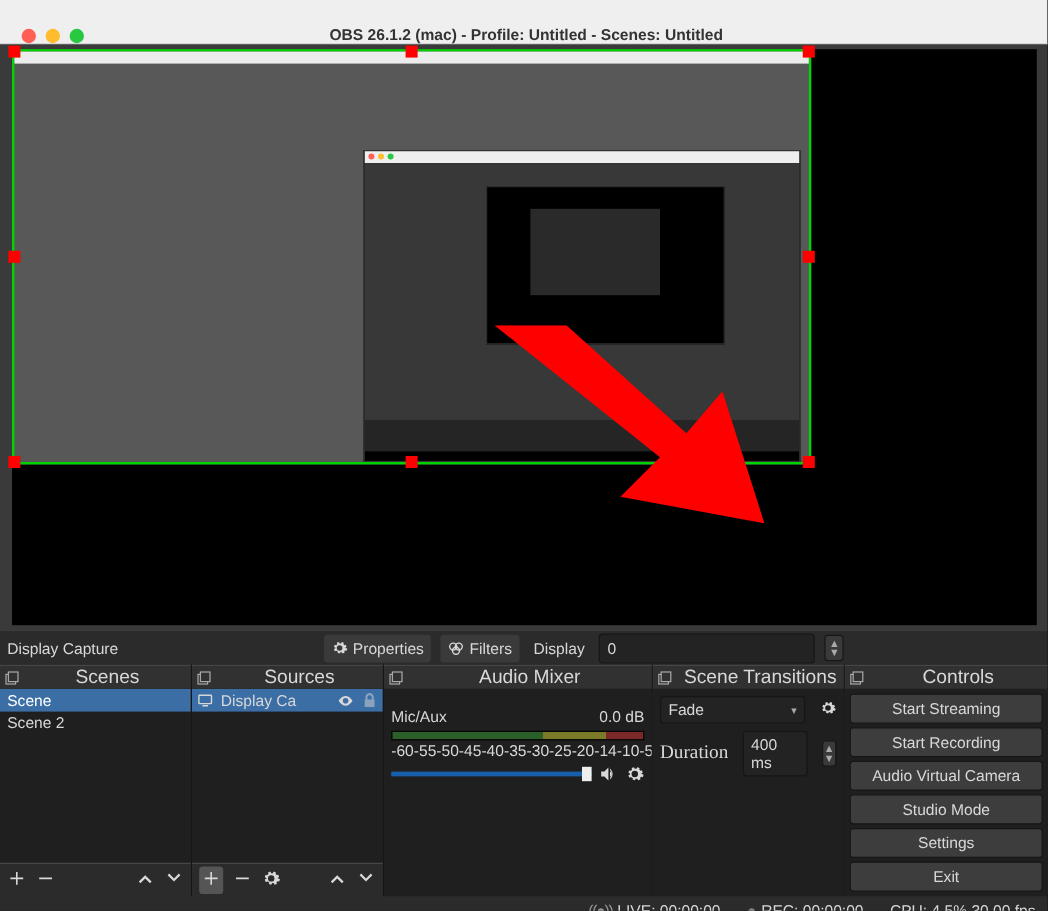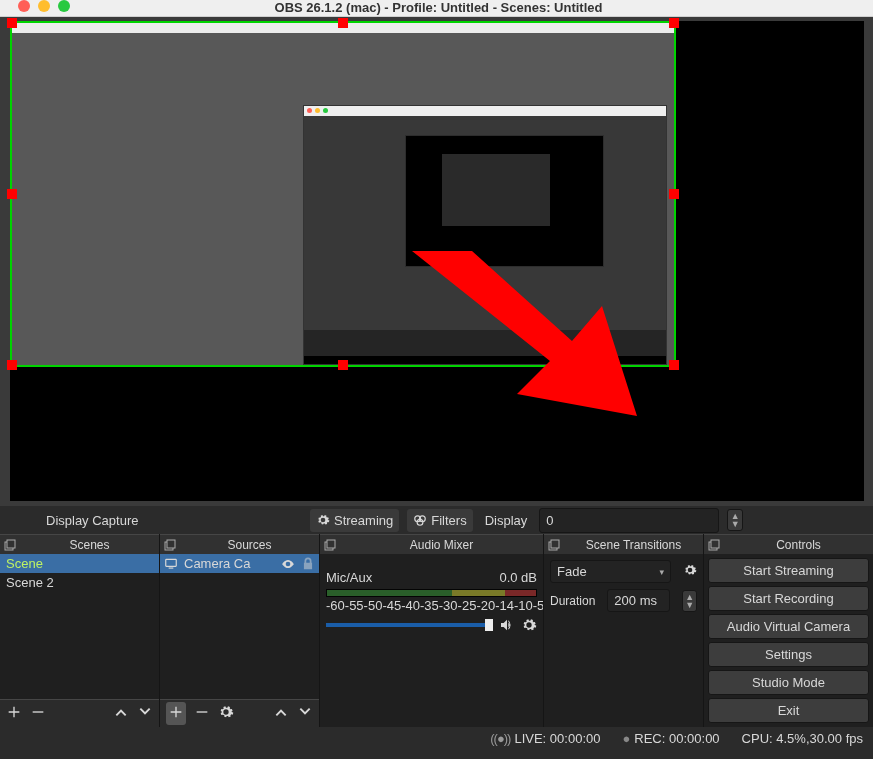--- a/index.html
+++ b/index.html
@@ -1,19 +1,19 @@
 <!DOCTYPE html>
 <html><head>
 <meta charset="utf-8">
 <style>
 * { margin:0; padding:0; box-sizing:border-box; font-family:-apple-system,Helvetica,Arial,sans-serif; font-size:13px; color:#d8d8d8; }
 body { width:873px; height:759px; background:#2b2b2b; overflow:hidden; }
 
 
-.titlebar { background:#efefef; height:17px; display:flex; align-items:flex-start; padding:0 18px; border-bottom:1px solid #d0d0d0; }
+.titlebar { background:#efefef; height:37px; display:flex; align-items:flex-end; padding:0 18px; border-bottom:1px solid #d0d0d0; }
 .traffic { display:flex; gap:8px; margin-right:12px; }
 .dot { width:12px; height:12px; border-radius:50%; }
 .dot.red{background:#ff5f57;} .dot.yel{background:#ffbd2e;} .dot.grn{background:#28c940;}
 .titlebar-title { flex:1; text-align:center; font-weight:600; color:#333; margin-left:-60px; }
 
 .body-wrap { height:732px; display:flex; flex-direction:column; }
 
 
 .preview-area { height:494px; background:#3a3a3a; display:flex; align-items:flex-start; justify-content:center; padding:4px; position:relative; }
 .preview-canvas { width:854px; height:480px; background:#000; position:relative; }
@@ -29,61 +29,61 @@
 .inner-tb { height:10px; background:#efefef; display:flex; align-items:center; padding:0 3px; gap:3px; }
 .inner-dot{width:5px;height:5px;border-radius:50%;}
 .inner-body{background:#383838;height:calc(100% - 18px);position:relative;}
 .inner-bottom{height:26px;background:#252525;position:absolute;bottom:0;left:0;right:0;}
 
 
 .arrow { position:absolute; left:46%; top:48%; pointer-events:none; }
 .arrow svg { width:250px; height:180px; }
 
 
-.source-toolbar { height:28px; background:#2b2b2b; display:flex; align-items:center; padding:0 4px; gap:8px;margin-left:40px; }
+.source-toolbar { height:28px; background:#2b2b2b; display:flex; align-items:center; padding:0 4px; gap:8px; }
 .st-name { flex:0 0 258px; padding-left:2px; }
 .tbtn { display:flex; align-items:center; gap:4px; padding:4px 6px; background:#3a3a3a; border-radius:3px; }
 .tbtn svg { width:14px; height:14px; fill:#d8d8d8; }
 .toolbar-label { padding:0 4px; }
 .select { background:#232323; padding:4px 6px; width:180px; border:1px solid #161616; border-radius:3px; display:flex; justify-content:space-between; align-items:center; }
 .updown { width:16px; height:22px; display:flex; flex-direction:column; justify-content:center; align-items:center; background:#3a3a3a; border:1px solid #161616; border-radius:3px; font-size:8px; line-height:8px; }
 
 
 .docks { flex:1; display:flex; }
 .dock { background:#2b2b2b; display:flex; flex-direction:column; border-right:1px solid #151515; }
 .dock.scenes{width:160px;} .dock.sources{width:160px;} .dock.mixer{width:224px;} .dock.trans{width:160px;} .dock.ctrl{flex:1;border-right:none;}
 .dock-header { height:20px; display:flex; align-items:center; background:#313131; border-top:1px solid #464646; }
 .dock-pop{width:20px;display:flex;align-items:center;justify-content:center;}
-.dock-title { flex:1; text-align:center; font-size:12px; }
+.dock-title { flex:1; text-align:center; font-size:16px; }
 .dock-body { flex:1; background:#1f1f1f; overflow:hidden; }
 .dock-footer { height:28px; display:flex; align-items:center; padding:0 6px; gap:8px; border-top:1px solid #464646; background:#2b2b2b;}
 .icon-btn svg{width:16px;height:16px;fill:#d8d8d8;}
 .icon-btn.hl{background:#555;border-radius:3px;padding:2px;}
 
 .list-item{padding:2px 6px;}
-.list-item.sel{background:#3a6ea5;color:#bef264;}
+.list-item.sel{background:#3a6ea5;color:#ffffff;}
 .src-item{display:flex;align-items:center;gap:6px;padding:2px 4px;}
 .src-item.sel{background:#3a6ea5;}
 .src-item svg{width:14px;height:14px;fill:#d8d8d8;}
 
 
 .mix-ch{padding:16px 6px;}
 .mix-row1{display:flex;justify-content:space-between;}
 .meter{height:8px;width:100%;background:#111;margin-top:4px;border:1px solid #000;background:linear-gradient(to right,#2d6b2d 0%,#2d6b2d 60%,#8a8a2a 60%,#8a8a2a 85%,#8a2a2a 85%,#8a2a2a 100%);opacity:.85;}
 .ticks{display:flex;justify-content:space-between;font-size:8px;color:#aaa;margin-top:1px;}
 .slider-row{display:flex;align-items:center;gap:6px;margin-top:4px;}
 .slider-track{flex:1;height:4px;background:#1a5da8;position:relative;}
 .slider-knob{position:absolute;right:0;top:-4px;width:8px;height:12px;background:#eee;}
 .slider-row svg{width:16px;height:16px;fill:#d8d8d8;}
 
 
 .trans-body{padding:6px;}
 .trans-row{display:flex;align-items:center;gap:12px;margin-bottom:6px;}
 .trans-select{flex:1;background:#232323;border:1px solid #161616;padding:3px 6px;border-radius:3px;display:flex;justify-content:space-between;align-items:center;}
-.trans-label{font-size:12px;}
+.trans-label{font-size:16px;font-family:Liberation Serif, serif;}
 .trans-input{width:68px;background:#232323;border:1px solid #161616;padding:3px 6px;border-radius:3px;}
 .gear svg{width:14px;height:14px;fill:#d8d8d8;}
 
 
 .ctrl-body{padding:4px;display:flex;flex-direction:column;gap:3px;}
 .ctrl-btn{background:#3d3d3d;border:1px solid #161616;padding:4px;text-align:center;border-radius:3px;}
 
 
 .status{height:22px;background:#2b2b2b;display:flex;align-items:center;justify-content:flex-end;gap:22px;padding:0 10px;font-size:12px;color:#ccc;}
 .status .live-dot::before{content:"((●))";letter-spacing:-1px;margin-right:4px;color:#999;}
@@ -140,21 +140,21 @@
       </div>
     </div>
   </div>
 
   <div class="source-toolbar">
     <div class="st-name">Display Capture</div>
     <div class="tbtn">
       <svg viewBox="0 0 24 24">
           <path d="M12 8a4 4 0 100 8 4 4 0 000-8zm9 4l2 1-1 3-2-.5a8 8 0 01-1.4 1.4l.5 2-3 1-1-2h-2l-1 2-3-1 .5-2A8 8 0 017.4 16L5 16.5l-1-3 2-1v-1l-2-1 1-3 2 .5A8 8 0 018.6 6.6L8 4.5l3-1 1 2h2l1-2 3 1-.5 2a8 8 0 011.4 1.4l2-.5 1 3-2 1z"></path>
         </svg>
-      <span>Streaming</span>
+      <span>Properties</span>
     </div>
     <div class="tbtn">
       <svg viewBox="0 0 24 24">
           <circle cx="8" cy="10" r="5" fill="none" stroke="#d8d8d8" stroke-width="2"></circle>
           <circle cx="16" cy="10" r="5" fill="none" stroke="#d8d8d8" stroke-width="2"></circle>
           <circle cx="12" cy="16" r="5" fill="none" stroke="#d8d8d8" stroke-width="2"></circle>
         </svg>
       <span>Filters</span>
     </div>
     <div class="toolbar-label">Display</div>
@@ -209,21 +209,21 @@
             </svg>
           </div>
         <div class="dock-title">Sources</div>
       </div>
       <div class="dock-body">
         <div class="src-item sel">
           <svg viewBox="0 0 24 24">
               <rect x="3" y="4" width="18" height="12" rx="1" fill="none" stroke="#d8d8d8" stroke-width="2"></rect>
               <path d="M8 20h8v-2H8z"></path>
             </svg>
-          <span style="flex:1;overflow:hidden;">Camera Ca</span>
+          <span style="flex:1;overflow:hidden;">Display Ca</span>
           <svg viewBox="0 0 24 24">
               <path d="M12 5C6 5 2 12 2 12s4 7 10 7 10-7 10-7-4-7-10-7zm0 11a4 4 0 110-8 4 4 0 010 8z"></path>
             </svg>
           <svg viewBox="0 0 24 24" style="opacity:.5">
               <path d="M6 10V7a6 6 0 0112 0v3h1v11H5V10zm3 0h6V7a3 3 0 00-6 0z"></path>
             </svg>
         </div>
       </div>
       <div class="dock-footer">
         <span class="icon-btn hl"><svg viewBox="0 0 24 24">
@@ -306,21 +306,21 @@
           <div class="trans-select">
             <span>Fade</span>
             <span class="chev">▾</span>
           </div>
           <span class="gear"><svg viewBox="0 0 24 24">
                 <path d="M12 8a4 4 0 100 8 4 4 0 000-8zm9 4l2 1-1 3-2-.5a8 8 0 01-1.4 1.4l.5 2-3 1-1-2h-2l-1 2-3-1 .5-2A8 8 0 017.4 16L5 16.5l-1-3 2-1v-1l-2-1 1-3 2 .5A8 8 0 018.6 6.6L8 4.5l3-1 1 2h2l1-2 3 1-.5 2a8 8 0 011.4 1.4l2-.5 1 3-2 1z"></path>
               </svg></span>
         </div>
         <div class="trans-row">
           <span class="trans-label">Duration</span>
-          <div class="trans-input"><span>200 ms</span></div>
+          <div class="trans-input"><span>400 ms</span></div>
           <div class="updown">
               <span class="chev">▲</span>
               <span class="chev">▼</span>
             </div>
         </div>
       </div>
     </div>
 
     <div class="dock ctrl">
       <div class="dock-header">
@@ -329,22 +329,22 @@
               <rect x="1" y="3" width="8" height="8" fill="none" stroke="#aaa"></rect>
               <rect x="3" y="1" width="8" height="8" fill="#313131" stroke="#aaa"></rect>
             </svg>
           </div>
         <div class="dock-title">Controls</div>
       </div>
       <div class="dock-body ctrl-body">
         <div class="ctrl-btn">Start Streaming</div>
         <div class="ctrl-btn">Start Recording</div>
         <div class="ctrl-btn">Audio Virtual Camera</div>
+        <div class="ctrl-btn">Studio Mode</div>
         <div class="ctrl-btn">Settings</div>
-        <div class="ctrl-btn">Studio Mode</div>
         <div class="ctrl-btn">Exit</div>
       </div>
     </div>
 
   </div>
 
   <div class="status">
     <span class="live-dot">LIVE: 00:00:00</span>
     <span class="rec-dot">REC: 00:00:00</span>
     <span>CPU: 4.5%,30.00 fps</span>

